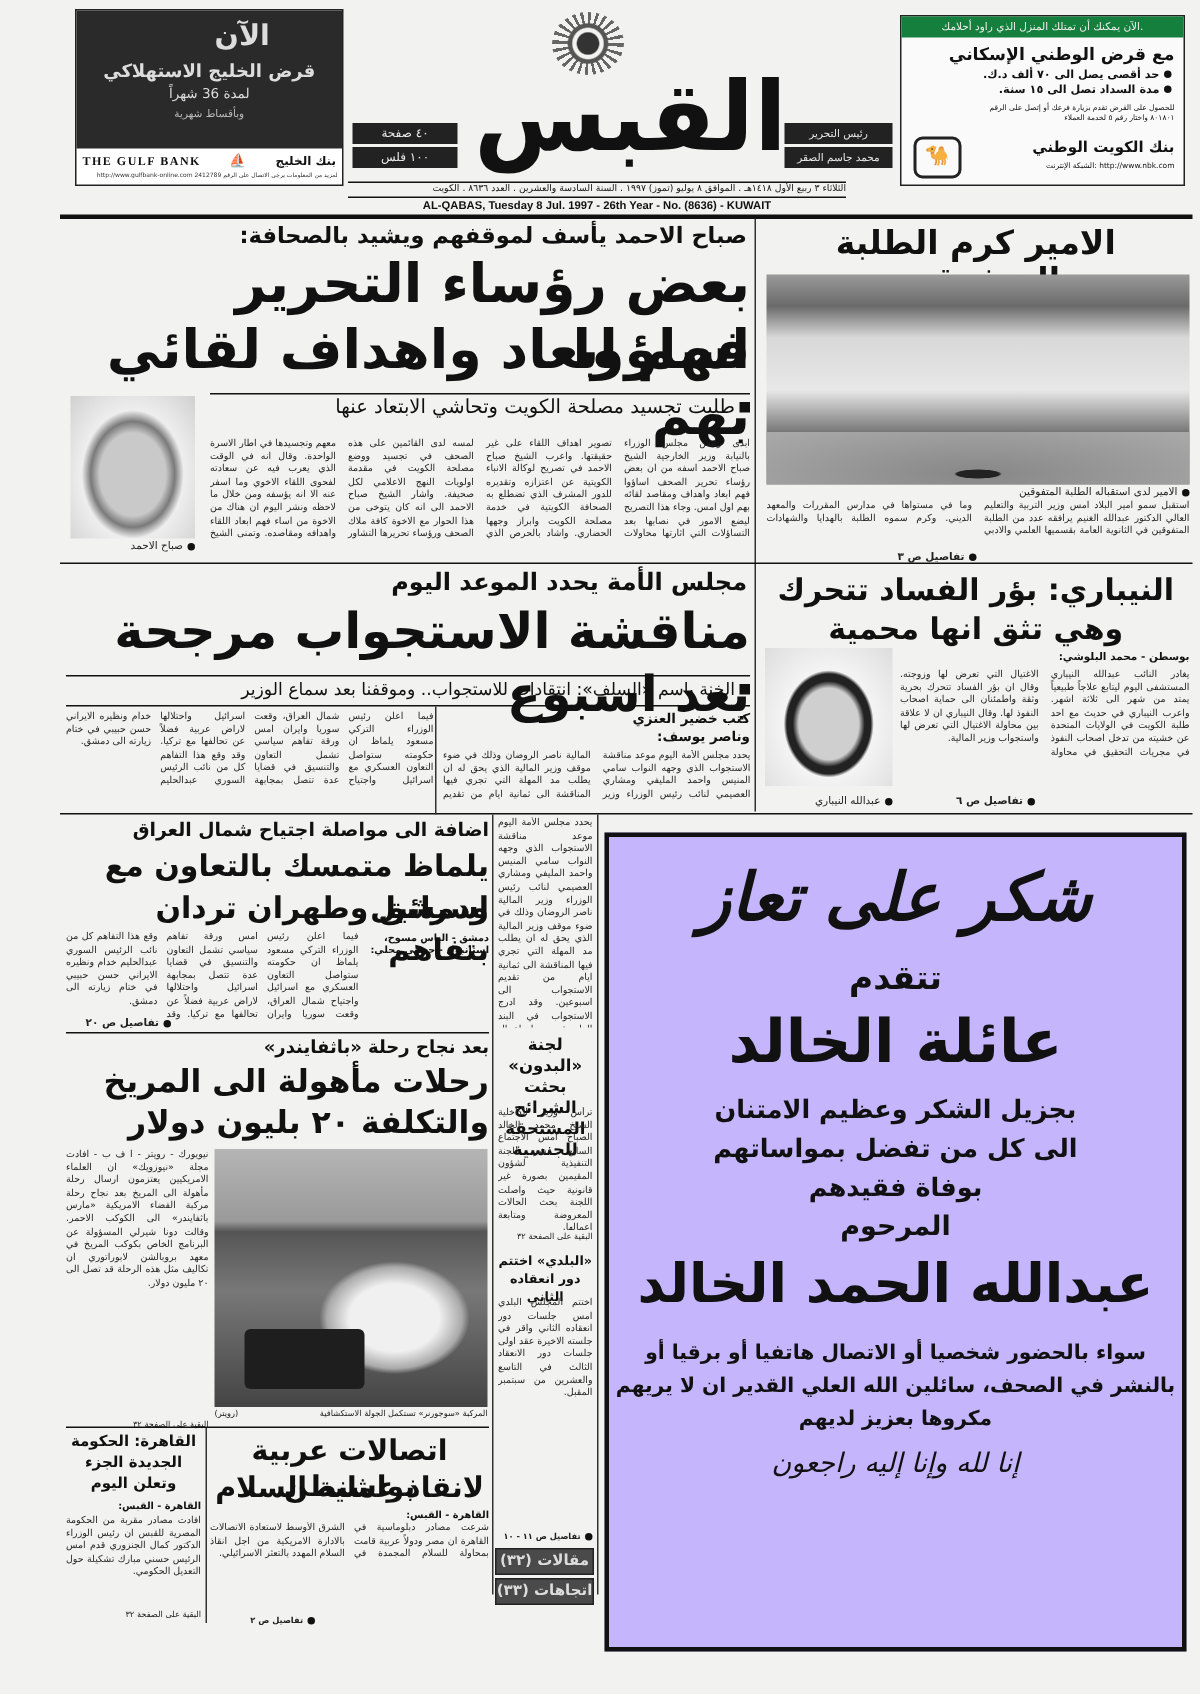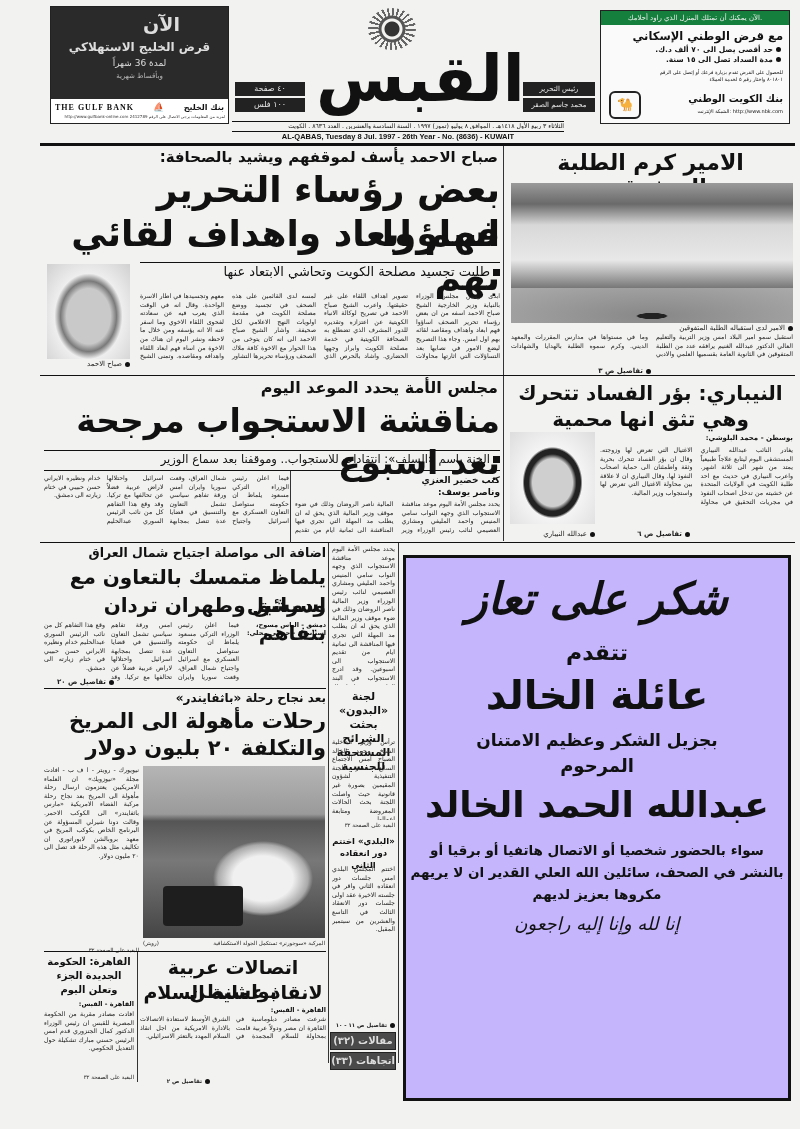--- a/index.html
+++ b/index.html
@@ -165,20 +165,22 @@
   <div class="abs ar rtl b" style="left:44px;top:955px;width:90px;font-size:10px;line-height:14px;text-align:center;">القاهرة: الحكومة الجديدة الجزء وتعلن اليوم</div>
   <div class="abs ar rtl b" style="left:44px;top:1000px;width:90px;font-size:6.5px;">القاهرة - القبس:</div>
   <div class="abs ar rtl body-text" style="left:44px;top:1010px;width:90px;height:62px;overflow:hidden;">افادت مصادر مقربة من الحكومة المصرية للقبس ان رئيس الوزراء الدكتور كمال الجنزوري قدم امس الرئيس حسني مبارك تشكيلة حول التعديل الحكومي.</div>
   <div class="abs ar rtl caption" style="left:44px;top:1074px;width:90px;font-size:5.5px;">البقية على الصفحة ٣٢</div>
 
   <div class="abs condolence">
     <div class="ar b" style="font-family:'DejaVu Serif',serif;font-size:44px;line-height:70px;margin-top:6px;font-style:italic;letter-spacing:-2px;">شكر على تعاز</div>
     <div class="ar b" style="font-size:22px;margin-top:6px;">تتقدم</div>
     <div class="ar b" style="font-size:40px;line-height:52px;margin-top:4px;">عائلة الخالد</div>
     <div class="ar b" style="font-size:17px;line-height:26px;margin-top:6px;">بجزيل الشكر وعظيم الامتنان</div>
+    <div class="ar b" style="font-size:17px;line-height:26px;">الى كل من تفضل بمواساتهم</div>
+    <div class="ar b" style="font-size:17px;line-height:26px;">بوفاة فقيدهم</div>
     <div class="ar b" style="font-size:18px;line-height:26px;">المرحوم</div>
     <div class="ar b" style="font-size:36px;line-height:48px;margin-top:2px;">عبدالله الحمد الخالد</div>
     <div class="ar b" style="font-size:13.5px;line-height:22px;margin-top:10px;">سواء بالحضور شخصيا أو الاتصال هاتفيا أو برقيا أو</div>
     <div class="ar b" style="font-size:13.5px;line-height:22px;">بالنشر في الصحف، سائلين الله العلي القدير ان لا يريهم</div>
     <div class="ar b" style="font-size:13.5px;line-height:22px;">مكروها بعزيز لديهم</div>
     <div class="ar" style="font-family:'DejaVu Serif',serif;font-size:18px;line-height:30px;margin-top:4px;font-style:italic;">إنا لله وإنا إليه راجعون</div>
   </div>
 
 </div>
 

